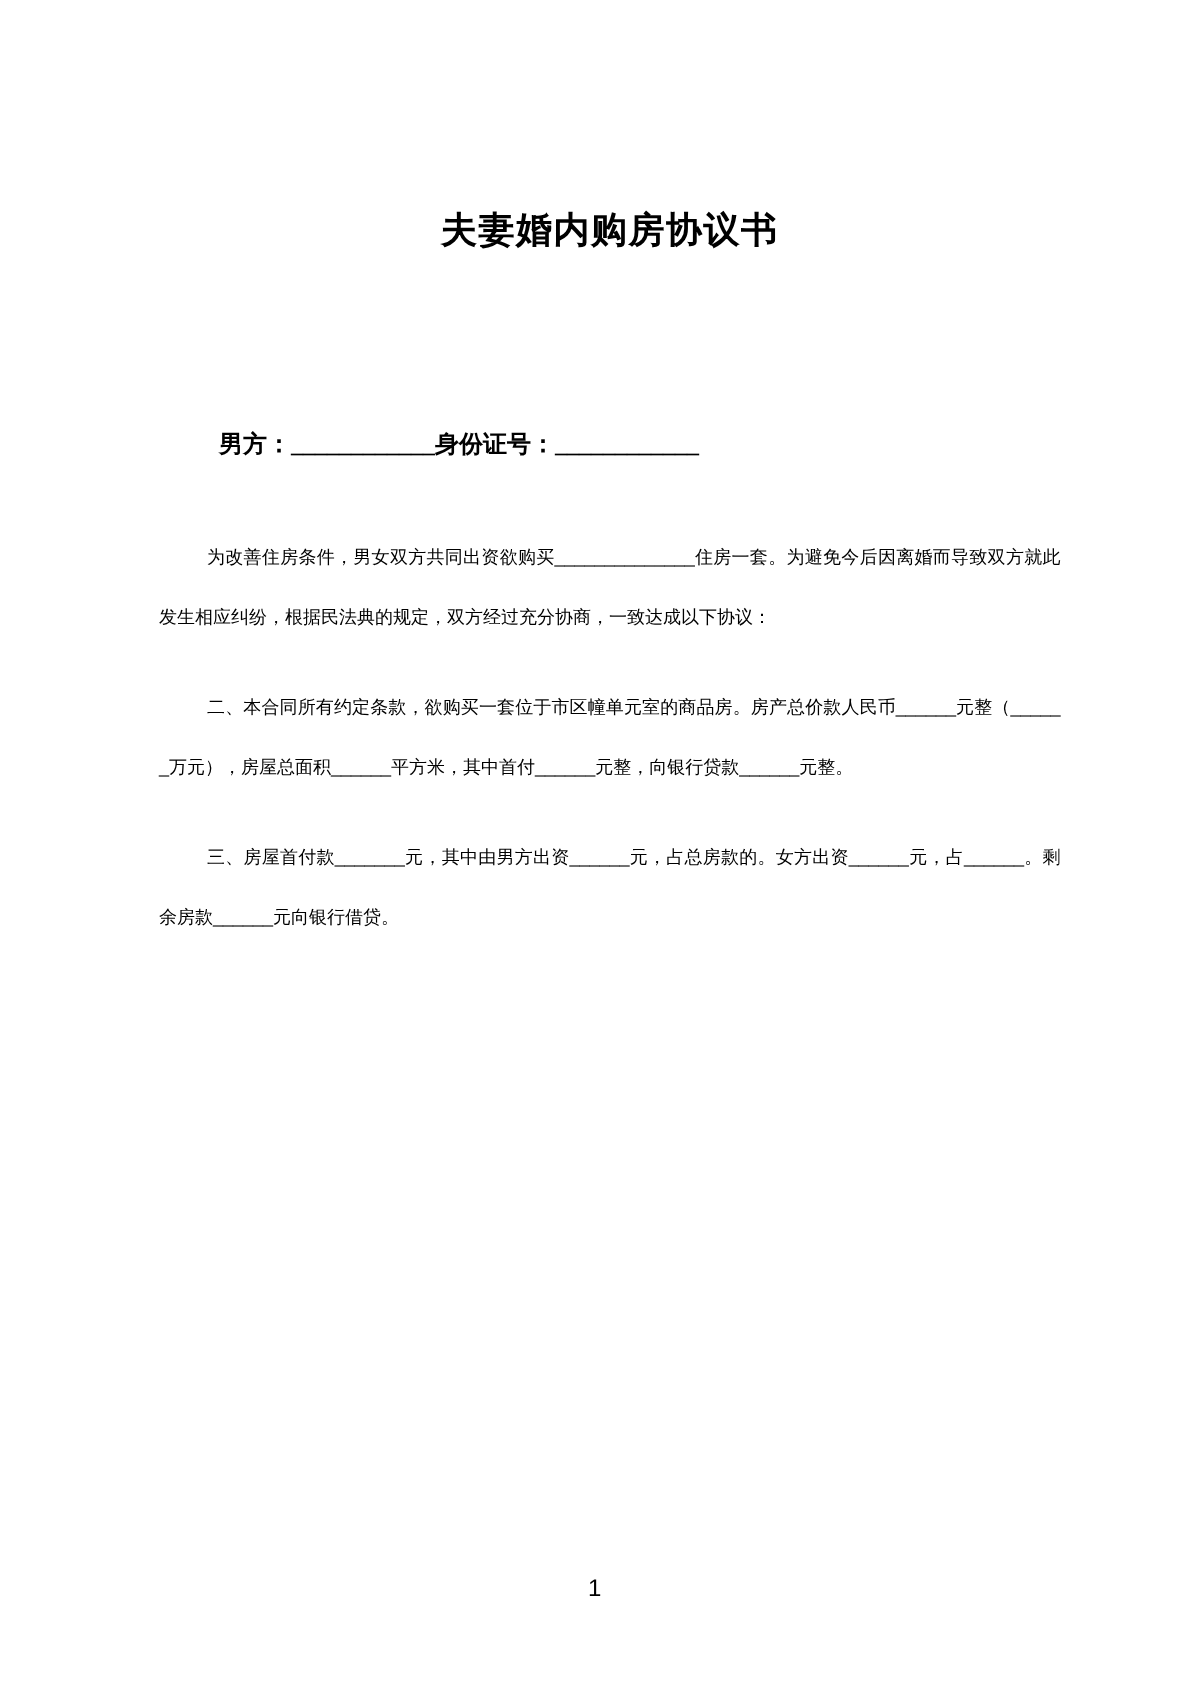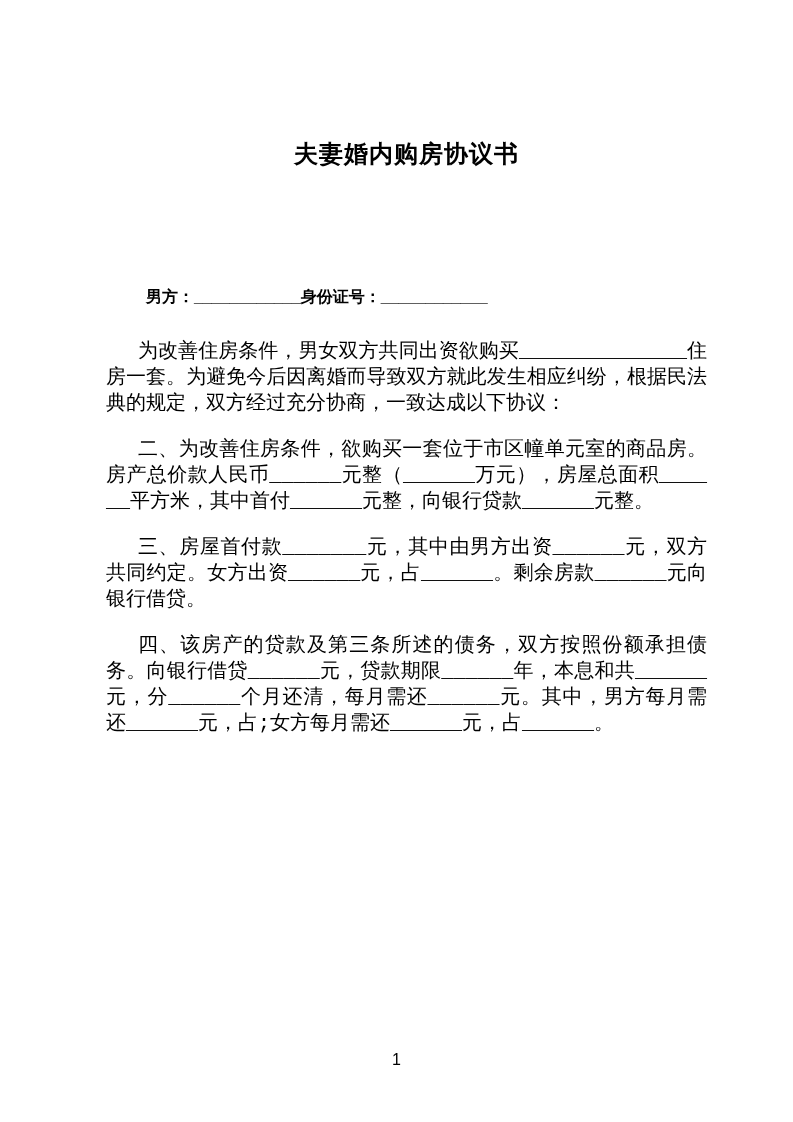--- a/index.html
+++ b/index.html
@@ -35,33 +35,33 @@
   .party {
     margin: 0;
     font-size: 16px;
     line-height: 29px;
     font-weight: bold;
     padding-left: 40px;
     white-space: nowrap;
   }
   .party-first {
     margin-top: 114px;
-    margin-bottom: 28px;
+    margin-bottom: 40px;
+    font-family: Liberation Serif, serif;
   }
   .party-second {
     margin-bottom: 21px;
   }
   .para {
     margin: 0 0 20px 0;
-    font-size: 20px;
-    line-height: 26px;
+    font-size: 12px;
+    line-height: 40px;
     text-indent: 32px;
     text-align: justify;
     word-break: break-all;
-    font-family: Liberation Mono, monospace;
   }
   .page-number {
     position: absolute;
     left: 0;
     right: 0;
     top: 1050px;
     text-align: center;
     font-size: 16px;
     line-height: 20px;
   }
@@ -72,22 +72,21 @@
 <div class="page">
   <div class="content">
     <h1 class="doc-title">夫妻婚内购房协议书</h1>
 
     <p class="party party-first">男方：____________身份证号：____________</p>
 
 
     <p class="para">为改善住房条件，男女双方共同出资欲购买______________住房一套。为避免今后因离婚而导致双方就此发生相应纠纷，根据民法典的规定，双方经过充分协商，一致达成以下协议：</p>
 
 
-    <p class="para">二、为改善住房条件，欲购买一套位于市区幢单元室的商品房。房产总价款人民币______元整（______万元），房屋总面积______平方米，其中首付______元整，向银行贷款______元整。</p>
+    <p class="para">二、本合同所有约定条款，欲购买一套位于市区幢单元室的商品房。房产总价款人民币______元整（______万元），房屋总面积______平方米，其中首付______元整，向银行贷款______元整。</p>
 
-    <p class="para">三、房屋首付款_______元，其中由男方出资______元，双方共同约定。女方出资______元，占______。剩余房款______元向银行借贷。</p>
+    <p class="para">三、房屋首付款_______元，其中由男方出资______元，占总房款的。女方出资______元，占______。剩余房款______元向银行借贷。</p>
 
-    <p class="para">四、该房产的贷款及第三条所述的债务，双方按照份额承担债务。向银行借贷______元，贷款期限______年，本息和共______元，分______个月还清，每月需还______元。其中，男方每月需还______元，占;女方每月需还______元，占______。</p>
 
   </div>
 
   <div class="page-number">1</div>
 </div>
 
 </body></html>

